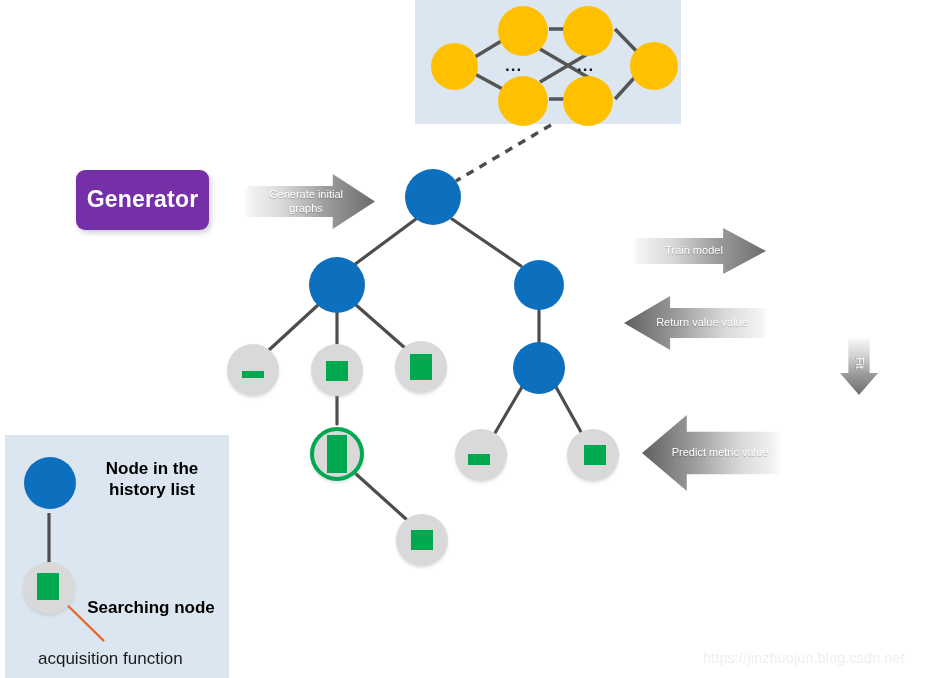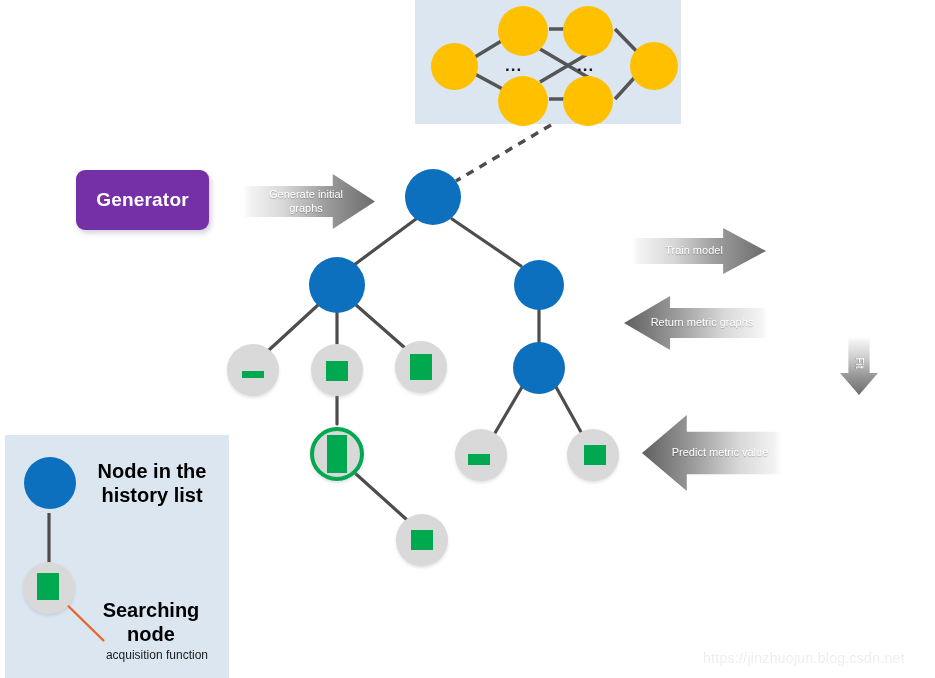--- a/index.html
+++ b/index.html
@@ -32,21 +32,21 @@
     background:#7530a8;
     border-radius:9px;
     color:#ffffff;
     font-weight:bold;
     display:flex;align-items:center;justify-content:center;
     text-align:center;
     line-height:1.18;
     box-shadow:2px 3px 5px rgba(120,120,150,0.35);
     letter-spacing:0.2px;
   }
-  #box-generator{left:76px;top:170px;width:133px;height:60px;font-size:19px;}
+  #box-generator{left:76px;top:170px;width:133px;height:60px;font-size:23px;}
   #box-training{left:793px;top:233px;width:130px;height:85px;font-size:17px;}
   #box-gaussian{left:793px;top:418px;width:140px;height:64px;font-size:17px;}
 
   
   .arrow{
     position:absolute;
     color:#ffffff;
     font-size:11px;
     text-align:center;
     display:flex;align-items:center;justify-content:center;
@@ -94,36 +94,36 @@
   .node-selected{border:4px solid #00a94f;}
   .acq{
     position:absolute;
     background:#00a94f;
   }
 
   
   .legend-title{
     position:absolute;
     font-weight:bold;
-    font-size:20px;
+    font-size:17px;
     color:#000000;
     text-align:center;
     line-height:1.22;
   }
   .legend-sub{
     position:absolute;
     font-size:13.5px;
     color:#1a1a1a;
     text-align:center;
     line-height:1.3;
   }
   #legend-node-label{left:84px;top:459px;width:136px;}
   #legend-morphism-label{left:62px;top:516px;width:106px;}
   #legend-search-label{left:86px;top:570px;width:130px;margin-top:28px;}
-  #legend-acq-label{left:38px;top:648px;width:170px;text-align:right;font-size:12px;}
+  #legend-acq-label{left:38px;top:648px;width:170px;text-align:left;font-size:17px;}
 
   
   .ellipsis{
     position:absolute;
     font-size:17px;
     font-weight:bold;
     color:#1a1a1a;
     letter-spacing:1px;
     line-height:1;
   }
@@ -231,21 +231,21 @@
 
   <div class="arrow arrow-r" id="arrow-train">
     <span class="arr-label">Train model</span>
   </div>
 
   <div class="arrow arrow-r" id="arrow-generate">
     <span class="arr-label">Generate initial graphs</span>
   </div>
 
   <div class="arrow arrow-l" id="arrow-return">
-    <span class="arr-label">Return metric graphs</span>
+    <span class="arr-label">Return value value</span>
   </div>
 
   <div class="arrow arrow-l" id="arrow-predict">
     <span class="arr-label">Predict metric value</span>
   </div>
 
   <div class="arrow arrow-d" id="arrow-fit">
     <span class="arr-label">Fit</span>
   </div>
 

